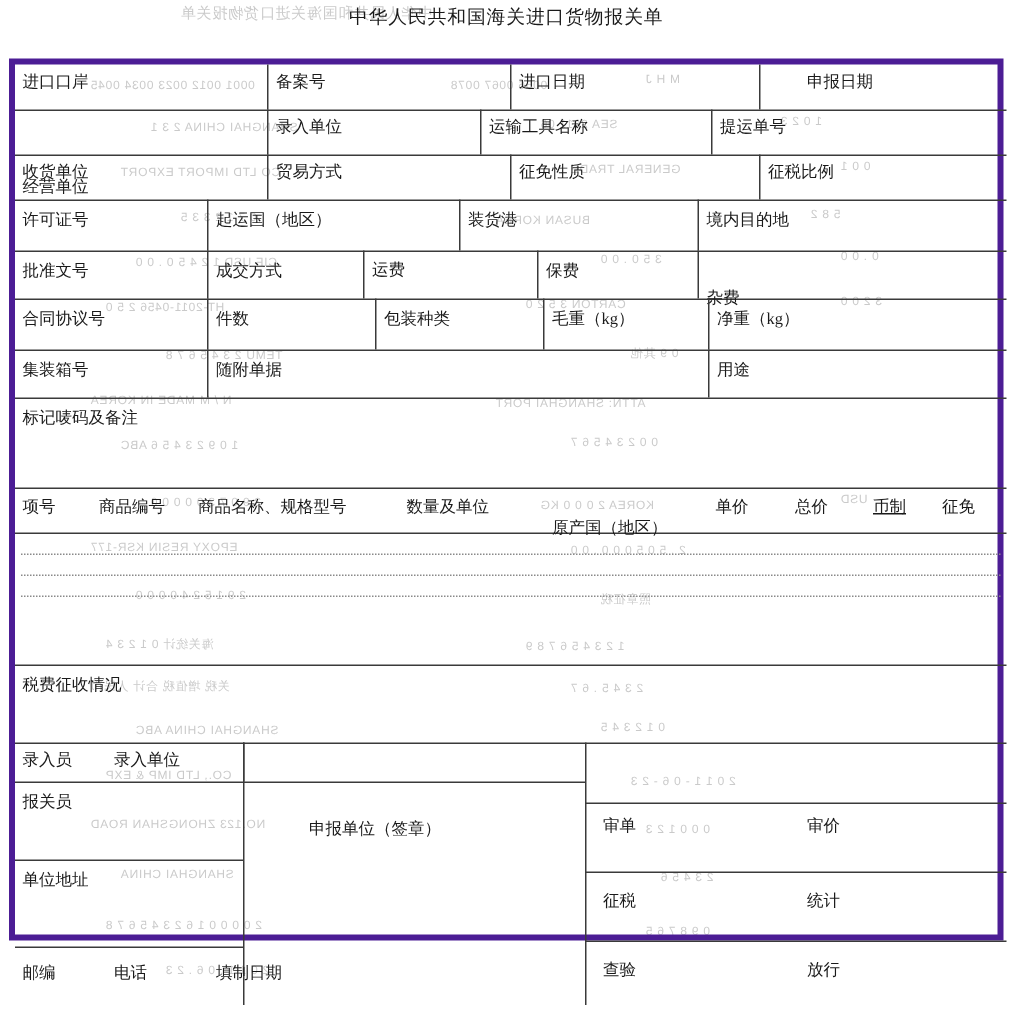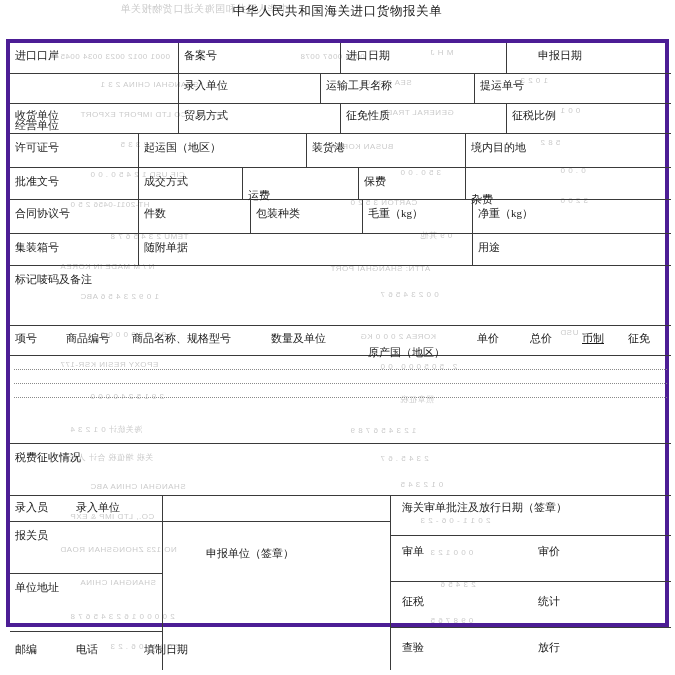--- a/index.html
+++ b/index.html
@@ -193,21 +193,21 @@
     <div class="lbl" style="left:302px; top:98px;">装货港</div>
     <div class="lbl" style="left:461px; top:98px;">境内目的地</div>
 
     <div class="hline" style="left:0; top:156px; width:661px;"></div>
     <div class="vline" style="left:128px; top:124px; height:32px;"></div>
     <div class="vline" style="left:232px; top:124px; height:32px;"></div>
     <div class="vline" style="left:348px; top:124px; height:32px;"></div>
     <div class="vline" style="left:455px; top:124px; height:32px;"></div>
     <div class="lbl" style="left:5px; top:132px;">批准文号</div>
     <div class="lbl" style="left:134px; top:132px;">成交方式</div>
-    <div class="lbl" style="left:238px; top:146px;">运费</div>
+    <div class="lbl" style="left:238px; top:131px;">运费</div>
     <div class="lbl" style="left:354px; top:132px;">保费</div>
     <div class="lbl" style="left:461px; top:132px;margin-top:18px;">杂费</div>
 
     <div class="hline" style="left:0; top:190px; width:661px;"></div>
     <div class="vline" style="left:128px; top:156px; height:34px;"></div>
     <div class="vline" style="left:240px; top:156px; height:34px;"></div>
     <div class="vline" style="left:352px; top:156px; height:34px;"></div>
     <div class="vline" style="left:462px; top:156px; height:34px;"></div>
     <div class="lbl" style="left:5px; top:164px;">合同协议号</div>
     <div class="lbl" style="left:134px; top:164px;">件数</div>
@@ -260,21 +260,20 @@
 
     <div class="lbl" style="left:196px; top:504px;">申报单位（签章）</div>
 
     <div class="lbl" style="left:5px; top:538px;">单位地址</div>
     <div class="hline" style="left:0; top:588px; width:152px;"></div>
 
     <div class="lbl" style="left:5px; top:600px;">邮编</div>
     <div class="lbl" style="left:66px; top:600px;">电话</div>
     <div class="lbl" style="left:134px; top:600px;">填制日期</div>
 
-    <div class="lbl" style="left:392px; top:458px;">海关审单批注及放行日期（签章）</div>
     <div class="hline" style="left:380px; top:492px; width:281px;"></div>
 
     <div class="lbl" style="left:392px; top:502px;">审单</div>
     <div class="lbl" style="left:528px; top:502px;">审价</div>
     <div class="hline" style="left:380px; top:538px; width:281px;"></div>
 
     <div class="lbl" style="left:392px; top:552px;">征税</div>
     <div class="lbl" style="left:528px; top:552px;">统计</div>
     <div class="hline" style="left:380px; top:584px; width:281px;"></div>
 

